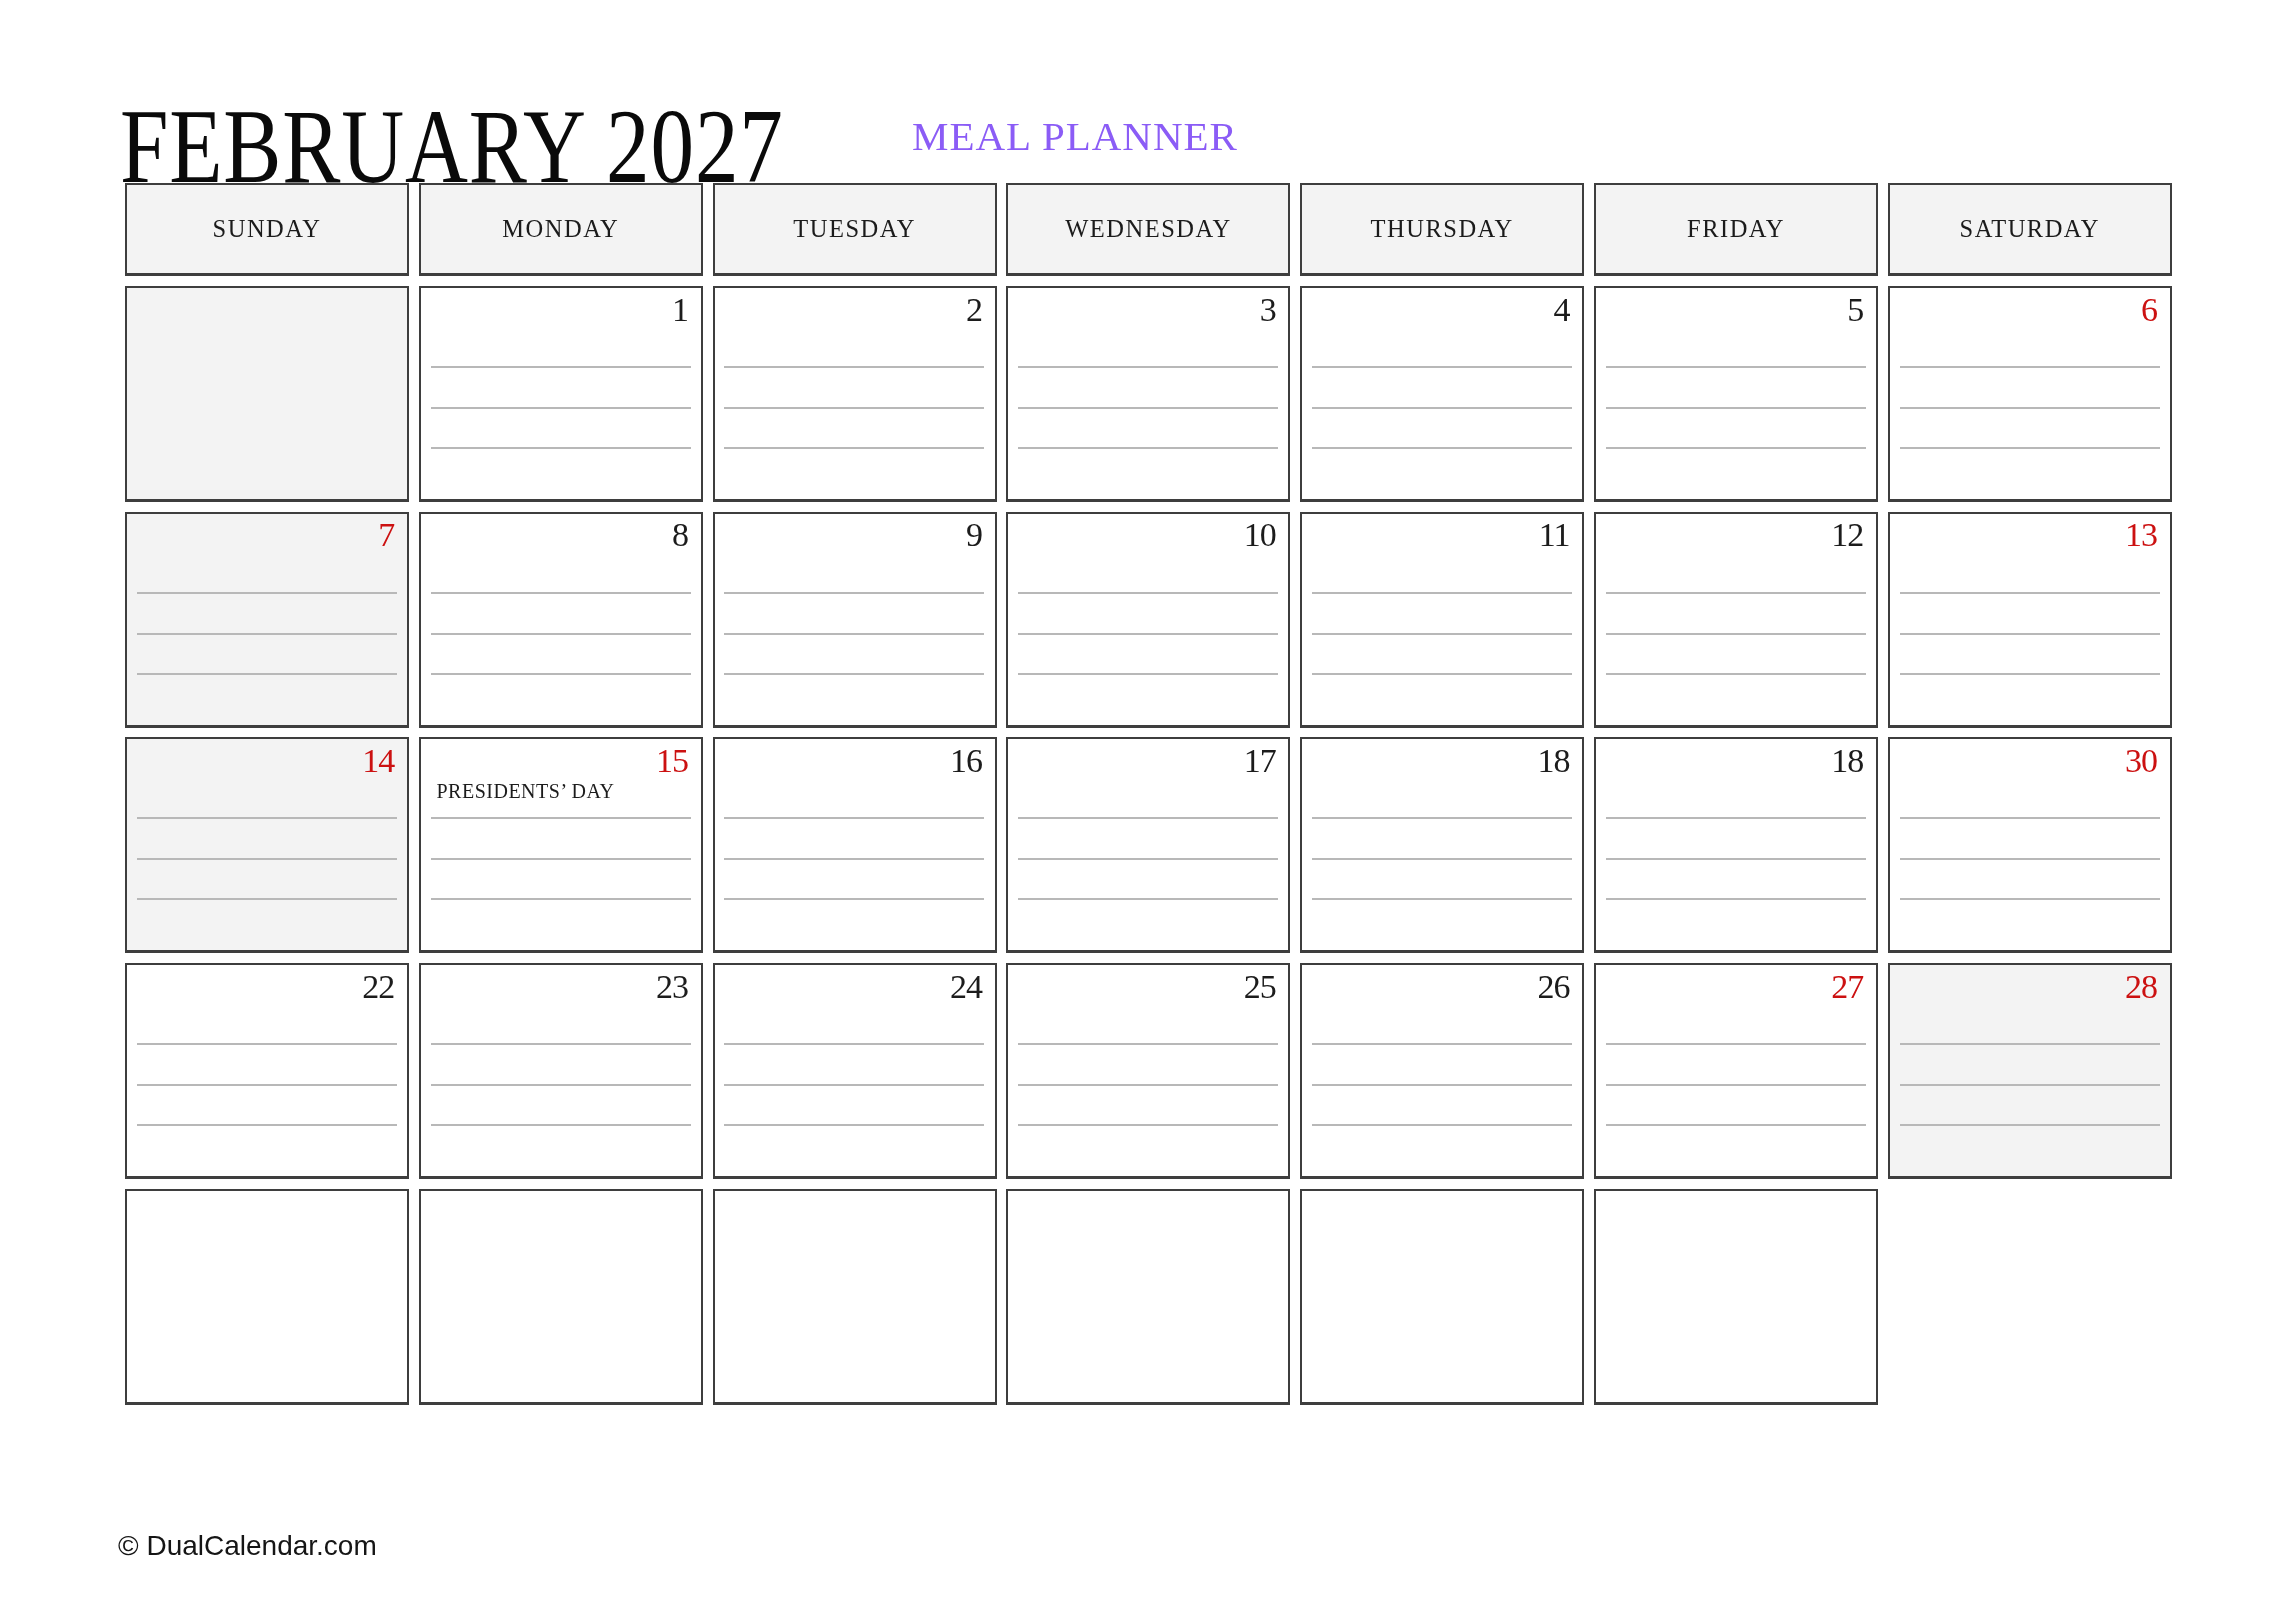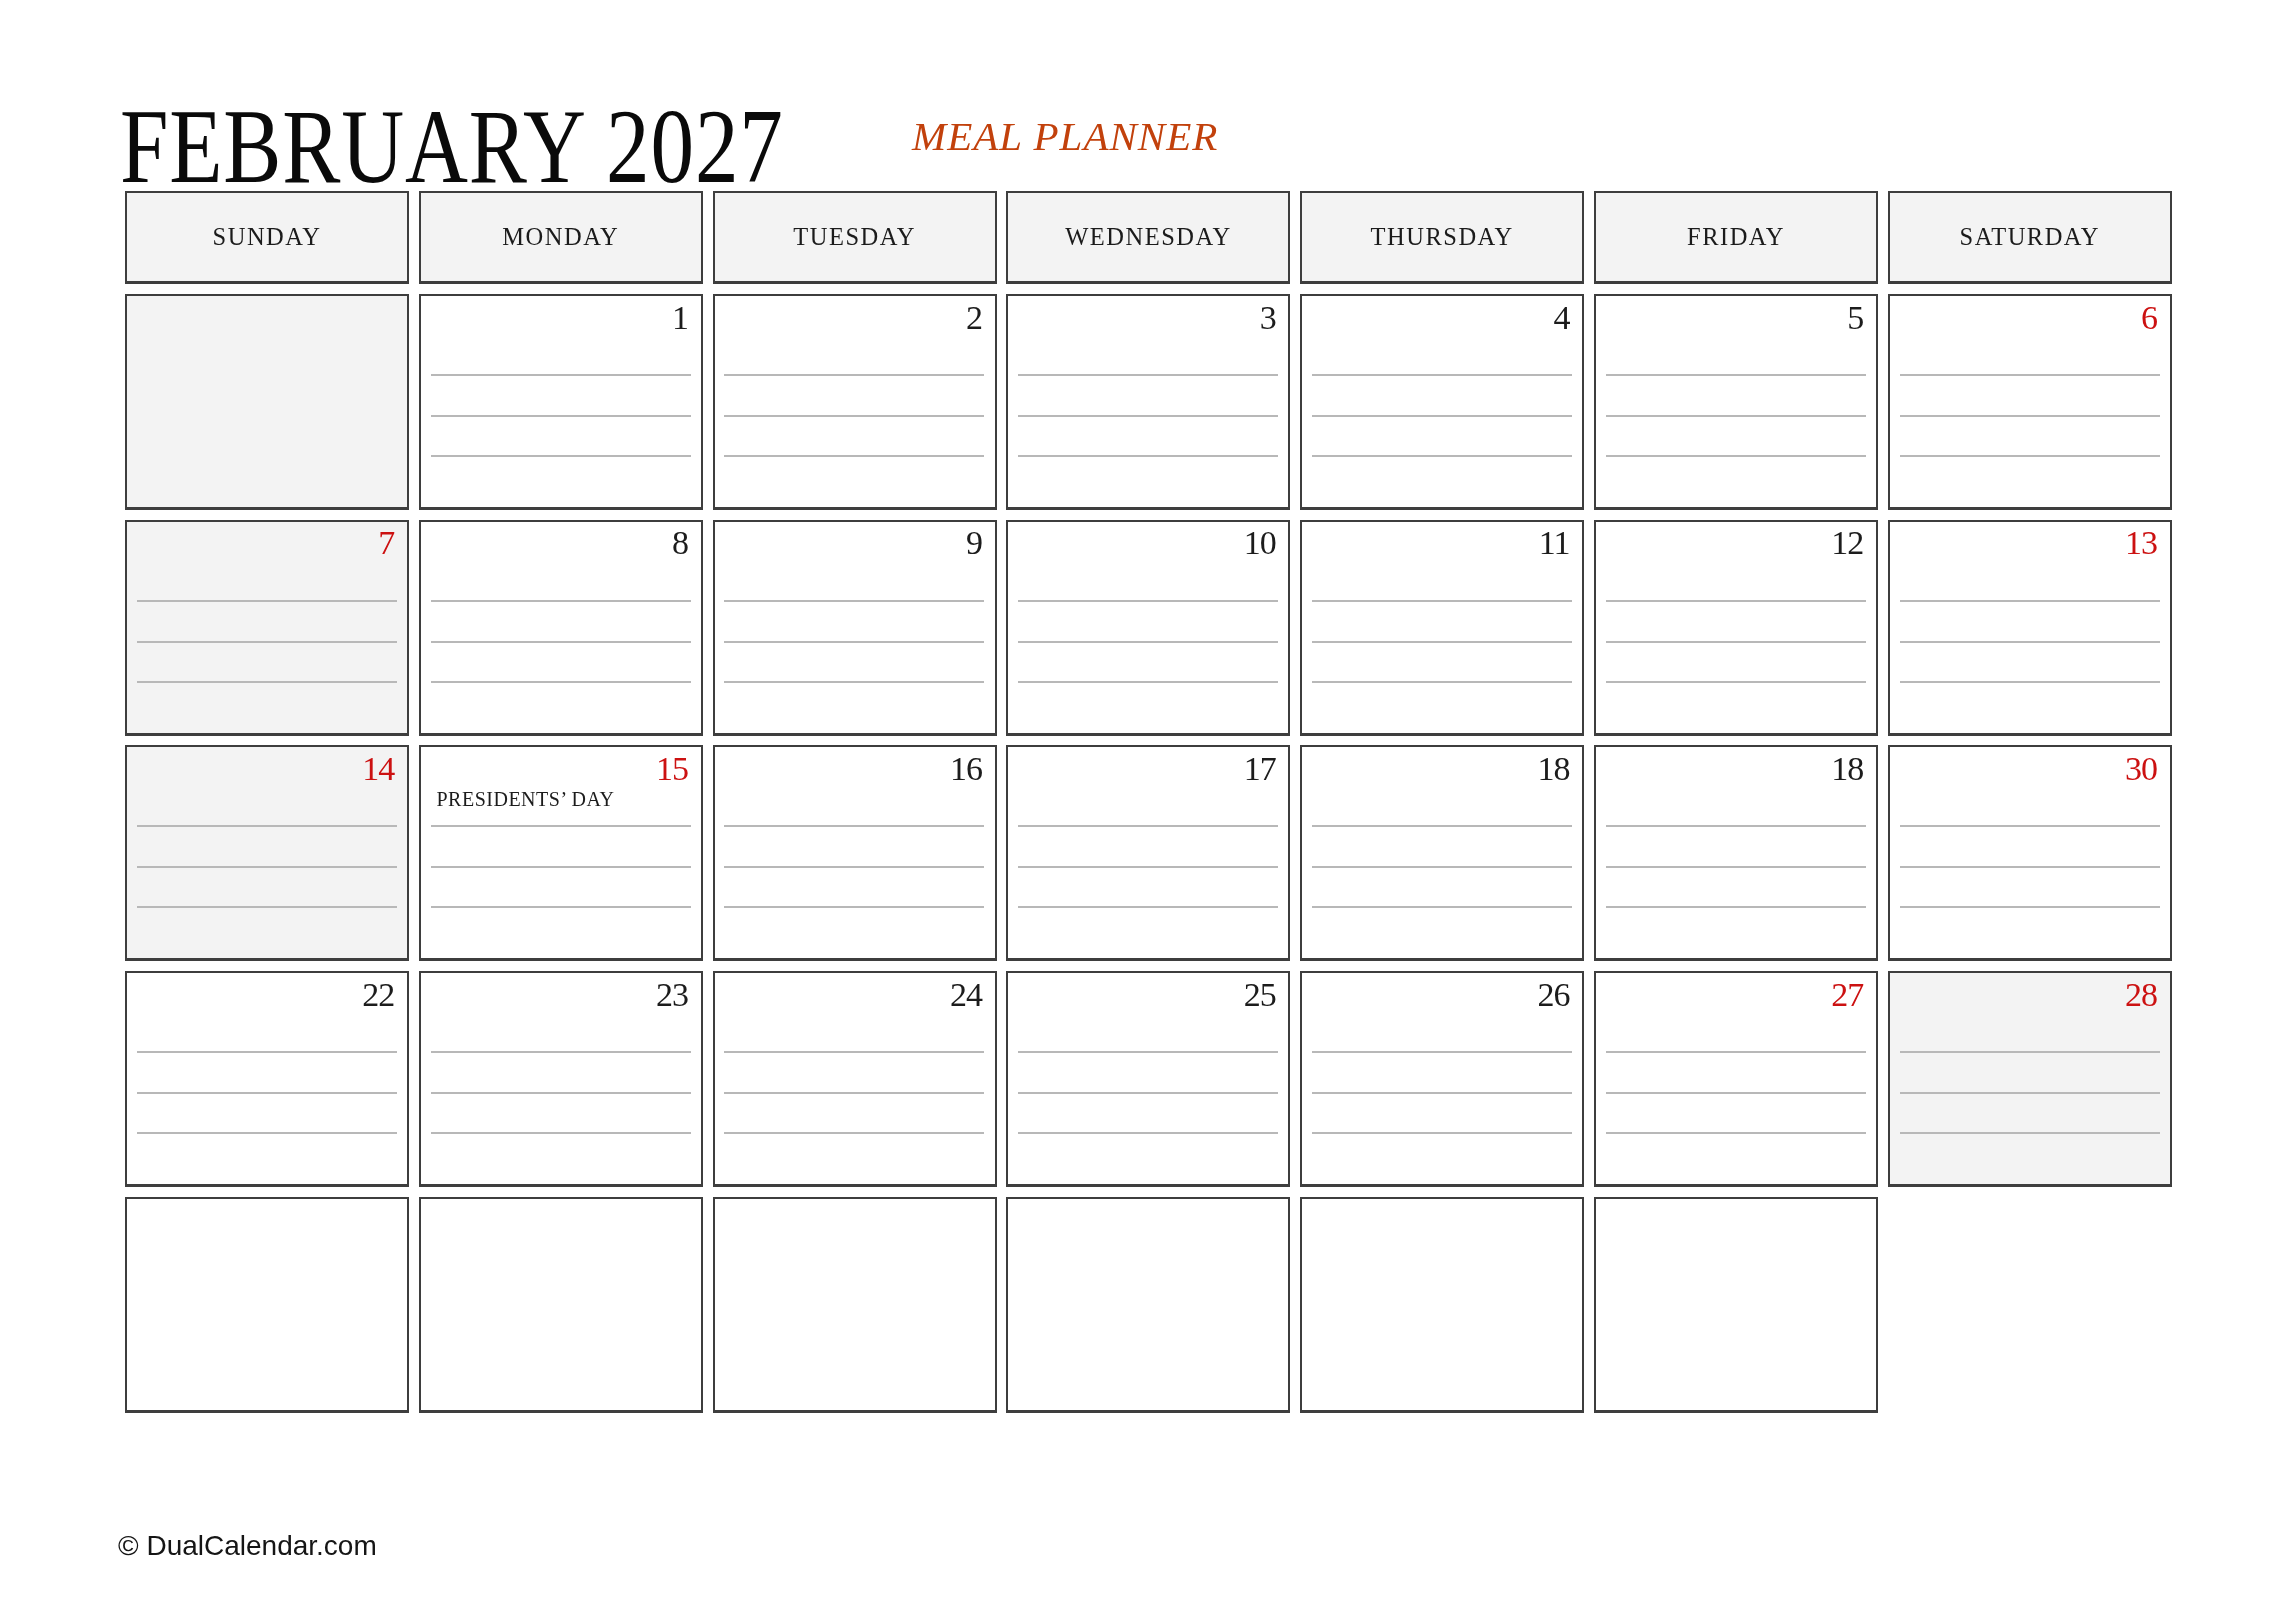--- a/index.html
+++ b/index.html
@@ -17,29 +17,28 @@
     display:inline-block;
     font-size:105px;line-height:1;
     color:#0a0a0a;font-weight:400;
     letter-spacing:1px;
     transform:scaleX(0.83);
     transform-origin:0 0;
   }
   .subtitle{
     position:absolute;left:912px;top:116px;
     font-size:41px;line-height:1;
-    font-style:italic;
-    color:#c2410c;
+    color:#8b5cf6;
     letter-spacing:1px;
     white-space:nowrap;
   }
 
   
   .grid{
-    position:absolute;left:125px;top:191px;
+    position:absolute;left:125px;top:183px;
     display:grid;
     grid-template-columns:repeat(7,284px);
     grid-template-rows:93px repeat(5,216px);
     column-gap:9.8px;row-gap:9.8px;
   }
   .hcell{
     box-sizing:border-box;
     background:#f3f3f3;
     border:2px solid #3e3e3e;
     border-bottom-width:3.9px;

